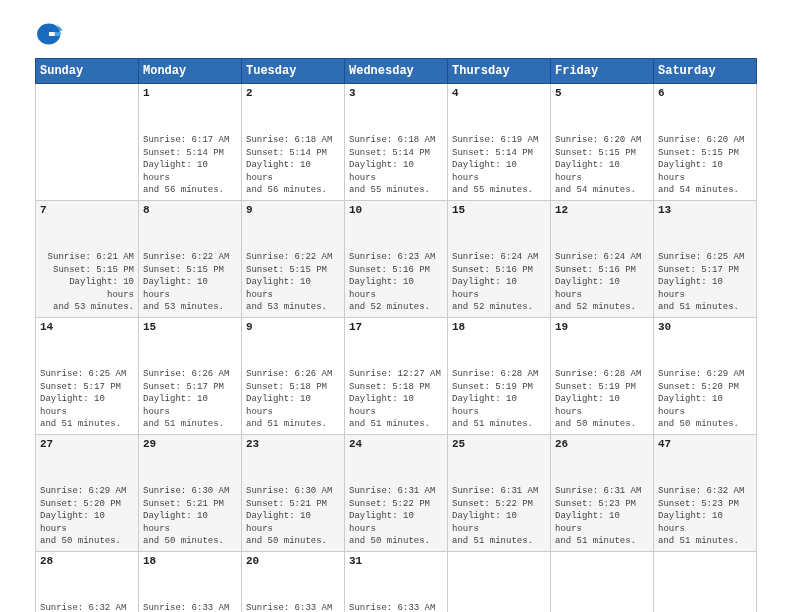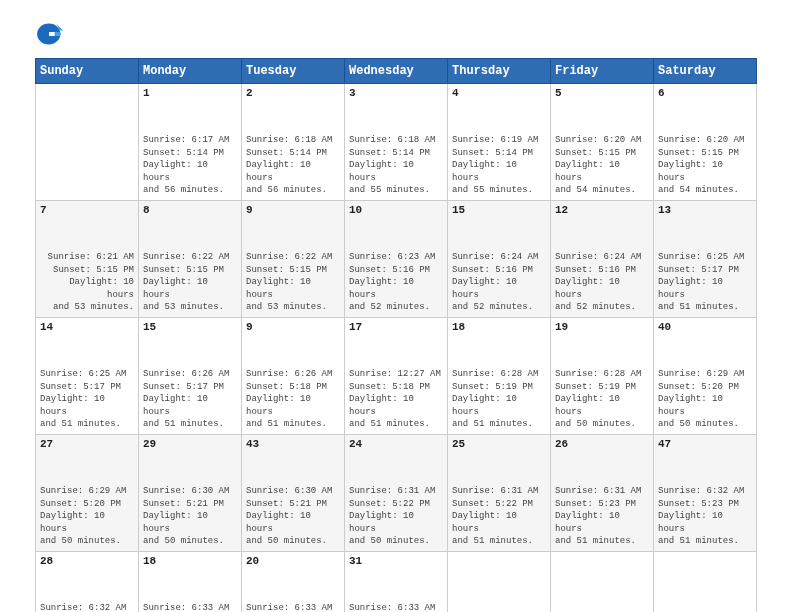--- a/index.html
+++ b/index.html
@@ -265,21 +265,21 @@
 and 51 minutes.</div>
           </td>
           <td>
             <span class="day-number">19</span>
             <div class="day-info" style="white-space: pre-line;">Sunrise: 6:28 AM
 Sunset: 5:19 PM
 Daylight: 10 hours
 and 50 minutes.</div>
           </td>
           <td>
-            <span class="day-number">40</span>
+            <span class="day-number">30</span>
             <div class="day-info" style="white-space: pre-line;">Sunrise: 6:29 AM
 Sunset: 5:20 PM
 Daylight: 10 hours
 and 50 minutes.</div>
           </td>
         </tr>
         <tr>
           <td>
             <span class="day-number">27</span>
             <div class="day-info" style="white-space: pre-line;">Sunrise: 6:29 AM
@@ -288,21 +288,21 @@
 and 50 minutes.</div>
           </td>
           <td>
             <span class="day-number">29</span>
             <div class="day-info" style="white-space: pre-line;">Sunrise: 6:30 AM
 Sunset: 5:21 PM
 Daylight: 10 hours
 and 50 minutes.</div>
           </td>
           <td>
-            <span class="day-number">43</span>
+            <span class="day-number">23</span>
             <div class="day-info" style="white-space: pre-line;">Sunrise: 6:30 AM
 Sunset: 5:21 PM
 Daylight: 10 hours
 and 50 minutes.</div>
           </td>
           <td>
             <span class="day-number">24</span>
             <div class="day-info" style="white-space: pre-line;">Sunrise: 6:31 AM
 Sunset: 5:22 PM
 Daylight: 10 hours

